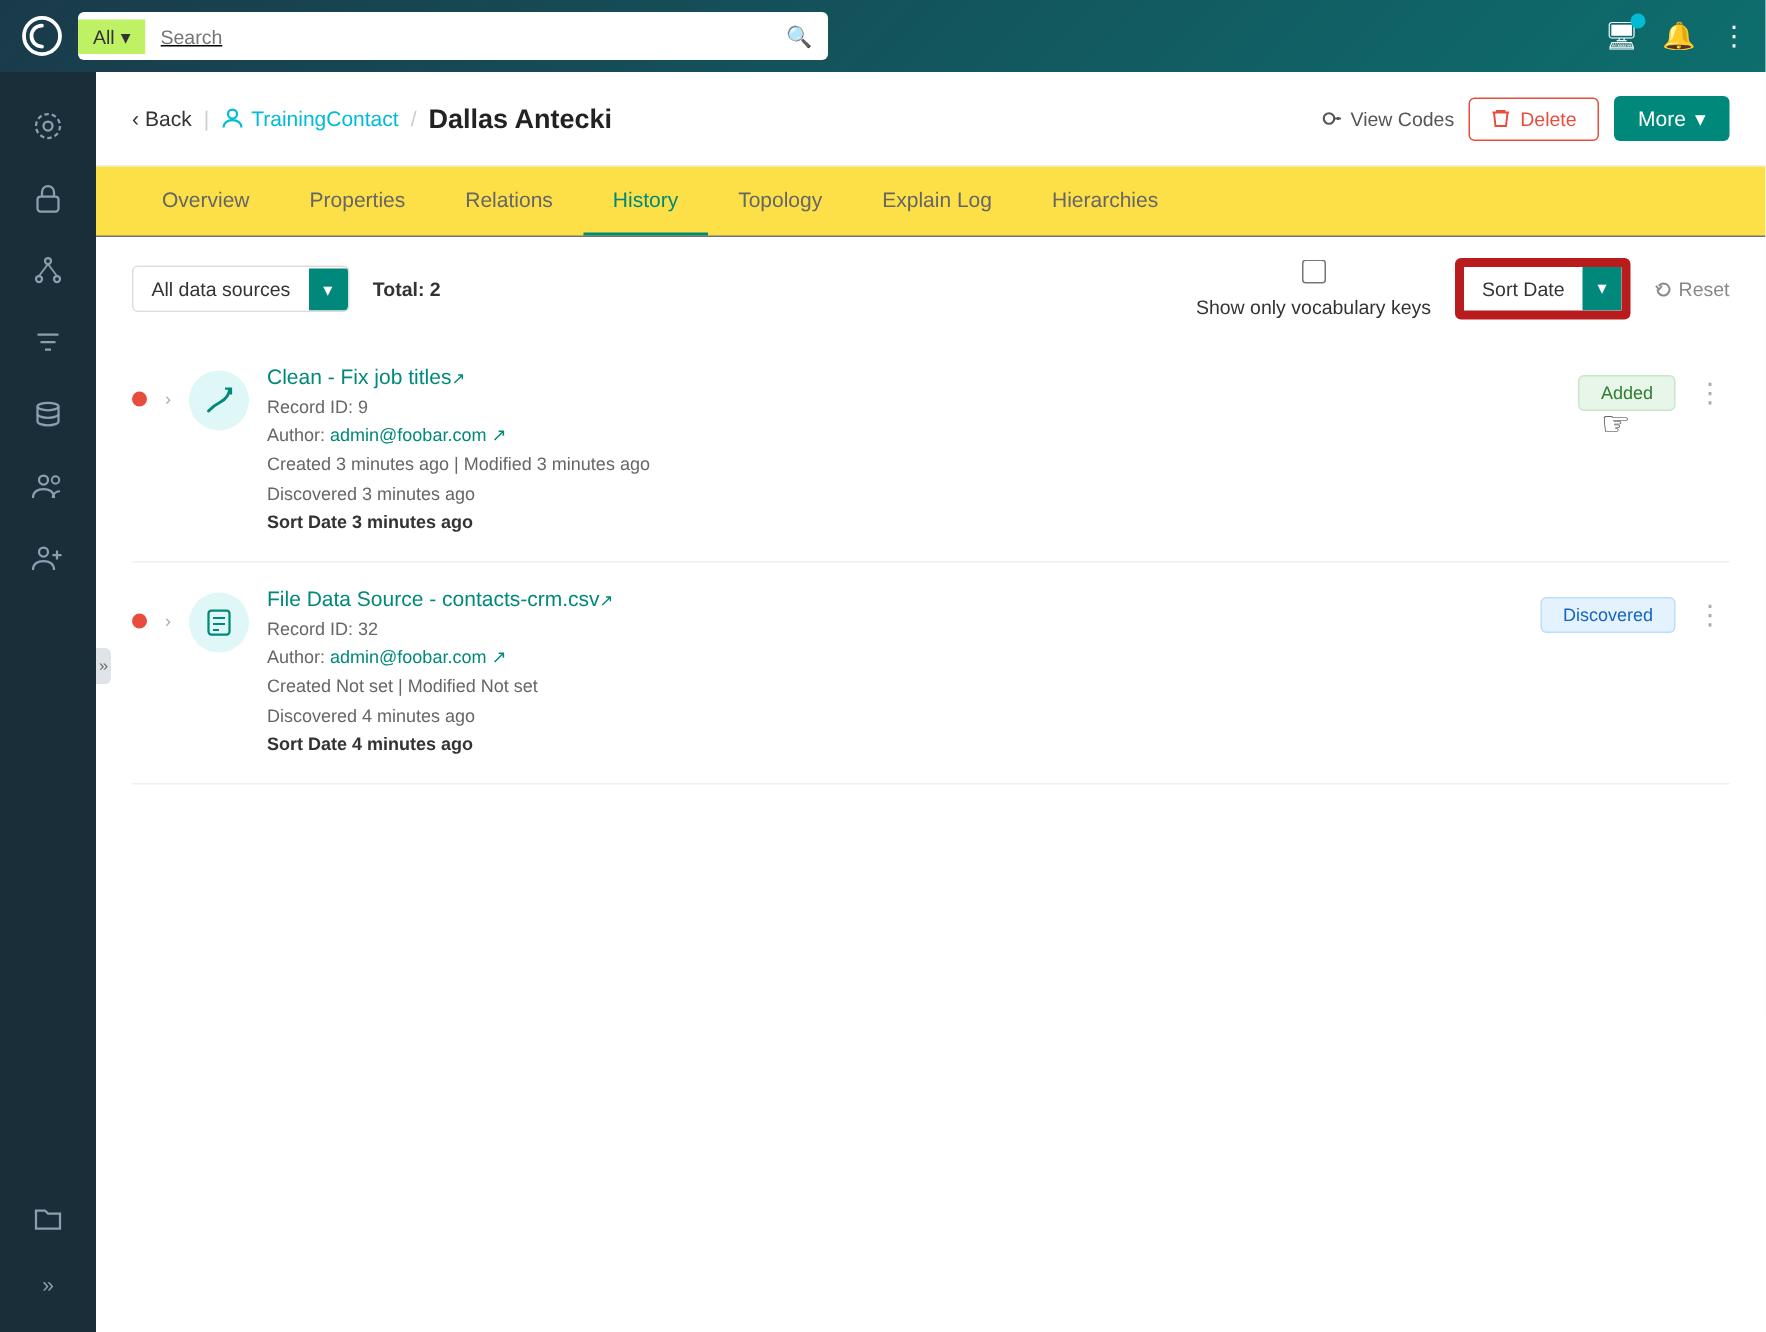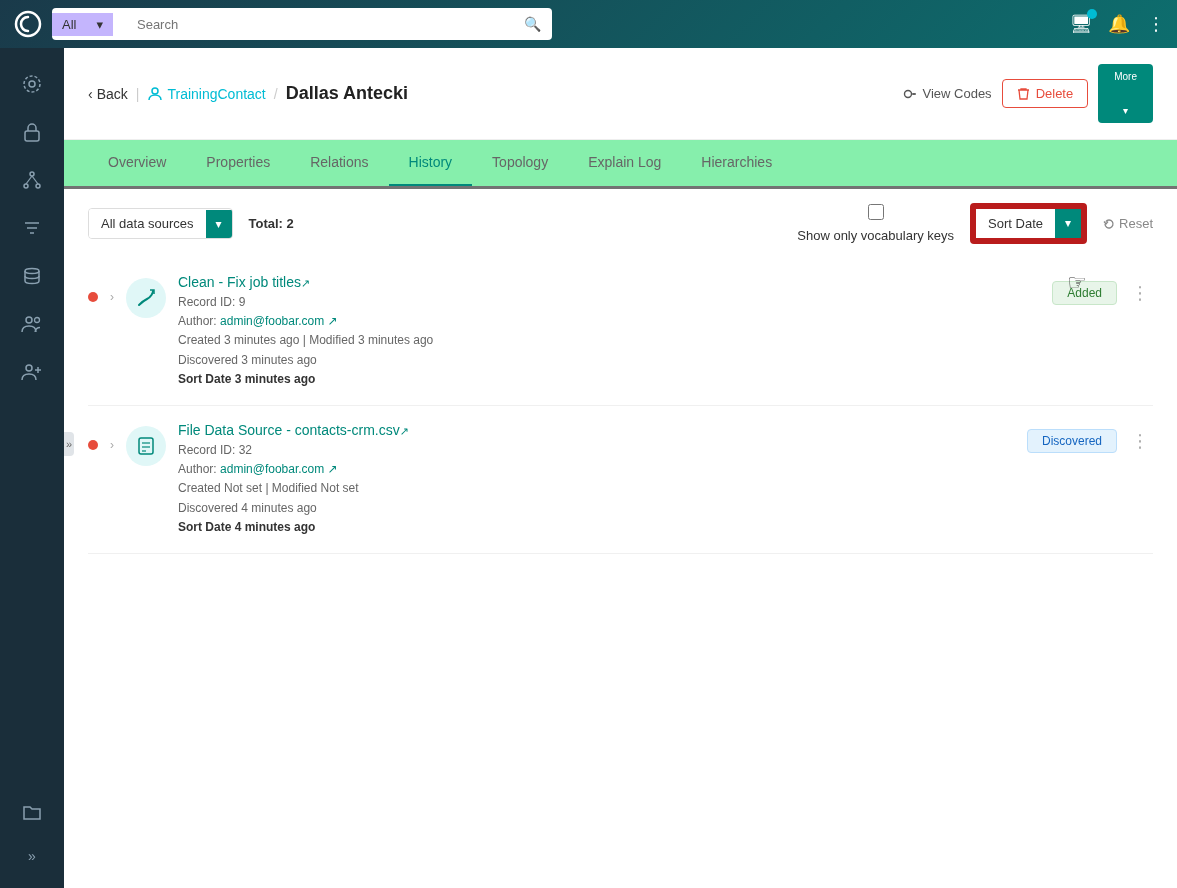--- a/index.html
+++ b/index.html
@@ -25,35 +25,36 @@
     .search-bar {
       display: flex;
       align-items: center;
       background: white;
       border-radius: 4px;
       overflow: hidden;
       flex: 1;
       max-width: 500px;
     }
     .search-dropdown {
-      background: #c4b5fd;
+      background: #bef264;
       border: none;
       padding: 4px 10px;
       font-size: 13px;
       color: #333;
-      display: flex; align-items: center; gap: 20px;
+      display: flex; align-items: center; gap: 4px;
       cursor: pointer;
       white-space: nowrap;
     }
     .search-input {
       border: none;
       outline: none;
-      padding: 8px 24px;
+      padding: 8px 10px;
       font-size: 13px;
       flex: 1;
+      text-decoration: underline;
     }
     .search-icon-btn {
       background: none;
       border: none;
       padding: 8px 10px;
       cursor: pointer;
       color: #888;
       font-size: 14px;
     }
     .nav-right {
@@ -149,32 +150,31 @@
       display: flex; align-items: center; gap: 6px;
       font-size: 13px;
     }
     .more-btn {
       background: #00897b;
       color: white;
       border: none;
       padding: 7px 16px;
       border-radius: 4px;
       cursor: pointer;
-      display: flex; align-items: center; gap: 23px;
-      font-size: 10px;
+      display: flex; align-items: center; gap: 6px;
+      font-size: 14px;
       font-weight: 500;
-      flex-direction: column;
     }
 
     
     .tabs {
       display: flex;
-      border-bottom: 3px solid #737373;
+      border-bottom: 1px solid #737373;
       padding: 0 24px;
-      background: #86efac;
+      background: #fde047;
     }
     .tab {
       padding: 14px 20px;
       cursor: pointer;
       color: #666;
       font-size: 14px;
       border-bottom: 2px solid transparent;
       text-decoration: none;
     }
     .tab.active {

